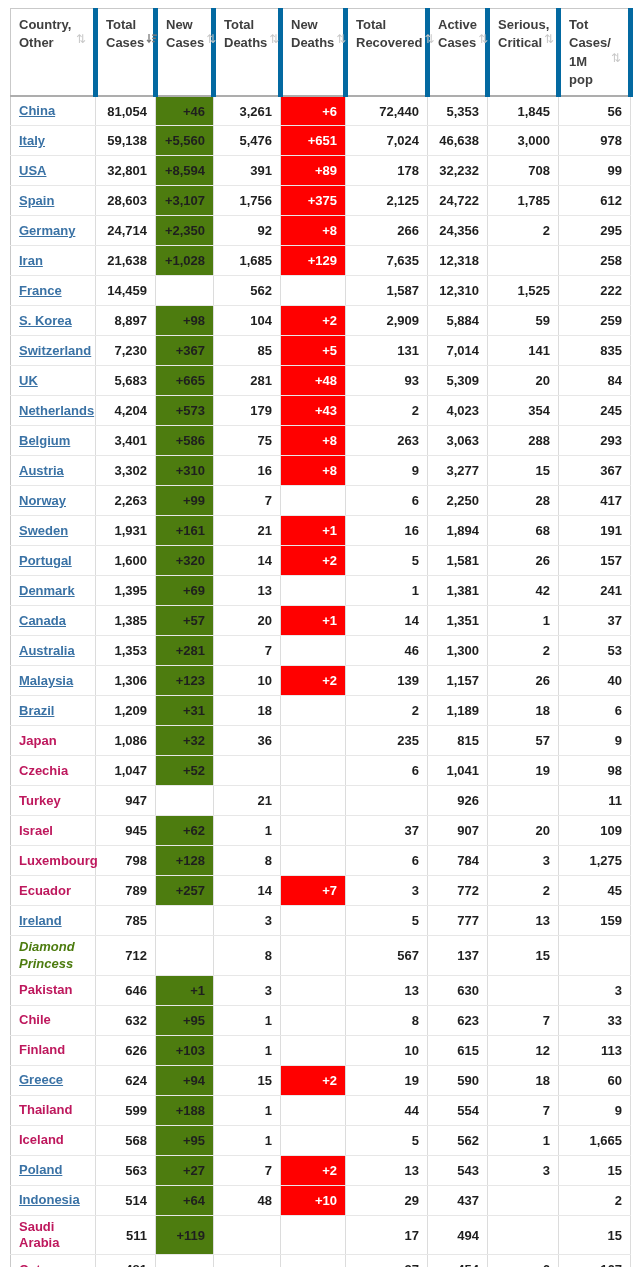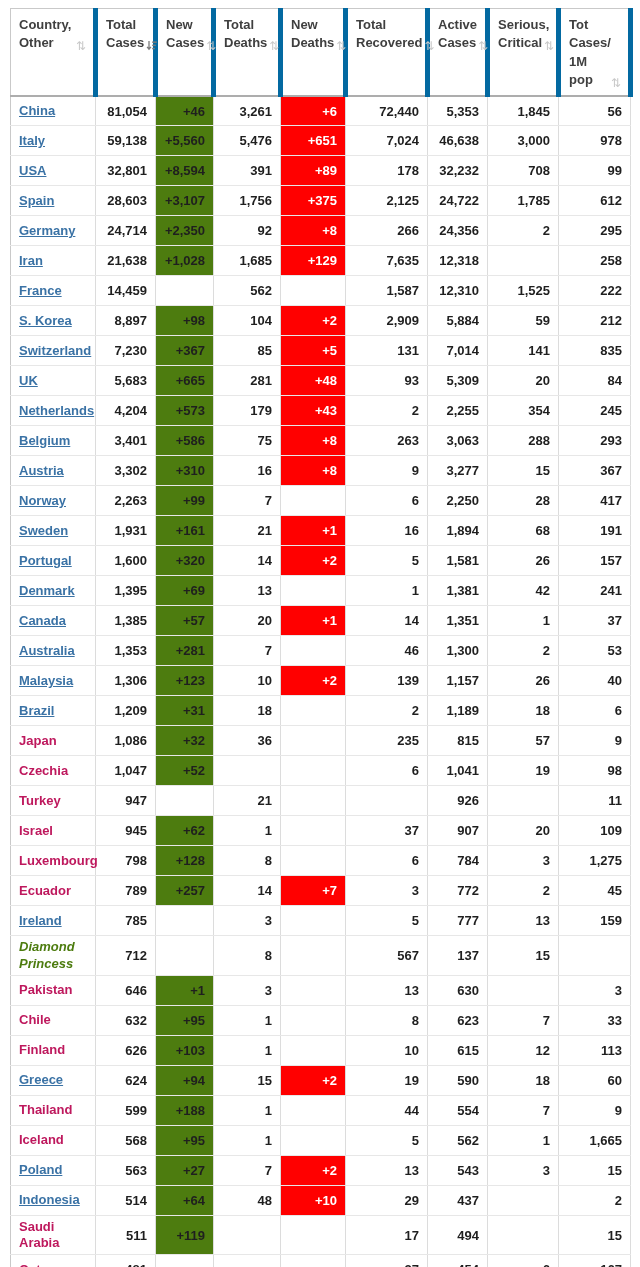--- a/index.html
+++ b/index.html
@@ -16,21 +16,21 @@
   thead th{
     background:#ffffff;
     border-right:5px solid #0369a1;
     border-bottom:2px solid #adadad;
     padding:7px 7px 5px 8px;
     text-align:left;vertical-align:top;
     font-size:13px;line-height:1.42;
     color:#3f3f3f;font-weight:bold;
     height:47px;cursor:pointer;
   }
-  .hline2{display:flex;justify-content:space-between;align-items:flex-end;}
+  .hline2{display:flex;justify-content:space-between;align-items:flex-start;}
   .sort-icon{
     color:#c8c8c8;font-weight:normal;font-size:12px;line-height:1;
     margin-left:2px;transform:translateY(-1px);
   }
   .sort-icon svg{display:block;}
   tbody td{
     border-right:1px solid #dcdcdc;
     border-bottom:1px solid #e7e7e7;
     height:30px;padding:3px 8px;
     font-size:13px;color:#1f1f1f;font-weight:bold;
@@ -214,21 +214,21 @@
         </tr>
         <tr>
           <td class="country-cell"><a class="country-link">S. Korea</a></td>
           <td class="num cell-total-cases">8,897</td>
           <td class="num cell-new-cases filled">+98</td>
           <td class="num cell-total-deaths">104</td>
           <td class="num cell-new-deaths filled">+2</td>
           <td class="num cell-total-recovered">2,909</td>
           <td class="num cell-active-cases">5,884</td>
           <td class="num cell-serious-critical">59</td>
-          <td class="num cell-cases-per-1m">212</td>
+          <td class="num cell-cases-per-1m">259</td>
         </tr>
         <tr>
           <td class="country-cell"><a class="country-link">Switzerland</a></td>
           <td class="num cell-total-cases">7,230</td>
           <td class="num cell-new-cases filled">+367</td>
           <td class="num cell-total-deaths">85</td>
           <td class="num cell-new-deaths filled">+5</td>
           <td class="num cell-total-recovered">131</td>
           <td class="num cell-active-cases">7,014</td>
           <td class="num cell-serious-critical">141</td>
@@ -245,21 +245,21 @@
           <td class="num cell-serious-critical">20</td>
           <td class="num cell-cases-per-1m">84</td>
         </tr>
         <tr>
           <td class="country-cell"><a class="country-link">Netherlands</a></td>
           <td class="num cell-total-cases">4,204</td>
           <td class="num cell-new-cases filled">+573</td>
           <td class="num cell-total-deaths">179</td>
           <td class="num cell-new-deaths filled">+43</td>
           <td class="num cell-total-recovered">2</td>
-          <td class="num cell-active-cases">2,255</td>
+          <td class="num cell-active-cases">4,023</td>
           <td class="num cell-serious-critical">354</td>
           <td class="num cell-cases-per-1m">245</td>
         </tr>
         <tr>
           <td class="country-cell"><a class="country-link">Belgium</a></td>
           <td class="num cell-total-cases">3,401</td>
           <td class="num cell-new-cases filled">+586</td>
           <td class="num cell-total-deaths">75</td>
           <td class="num cell-new-deaths filled">+8</td>
           <td class="num cell-total-recovered">263</td>

